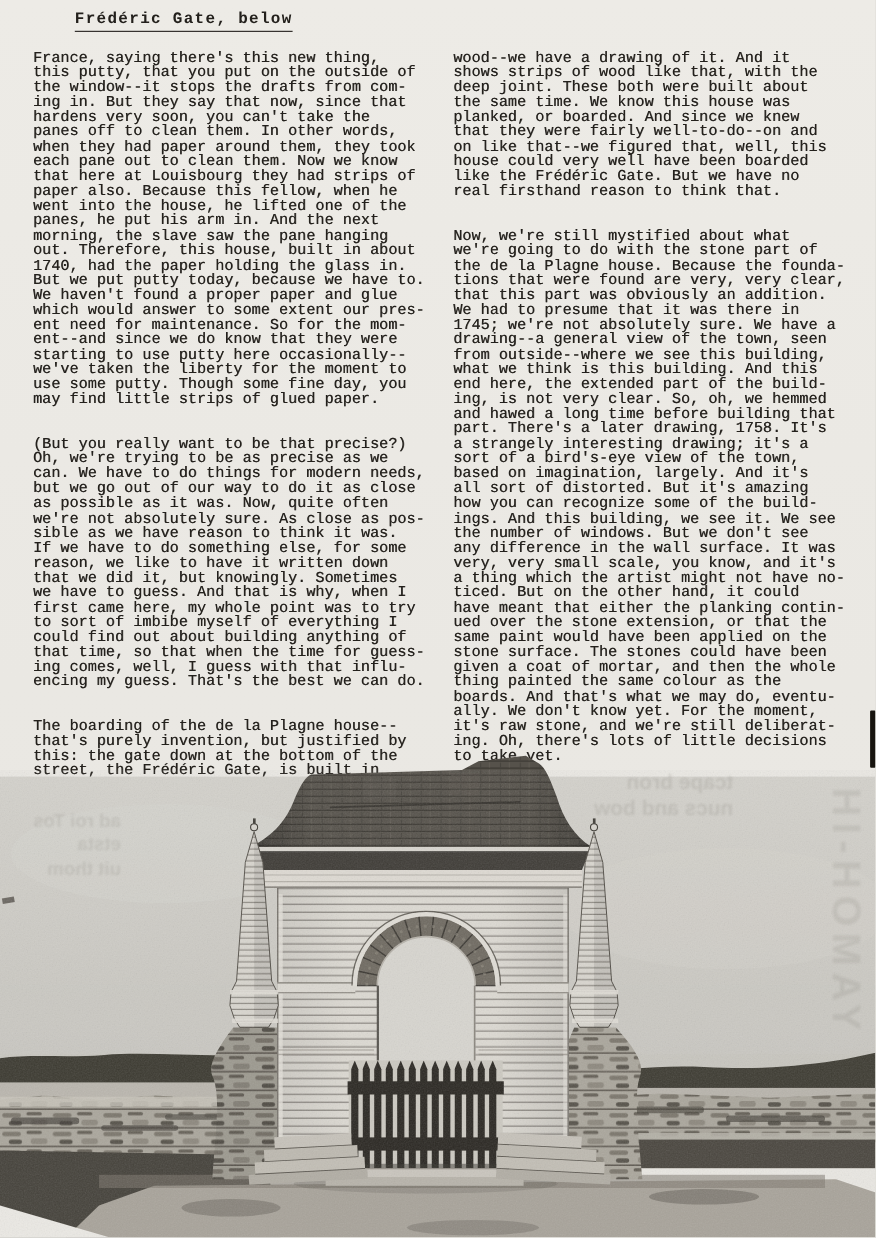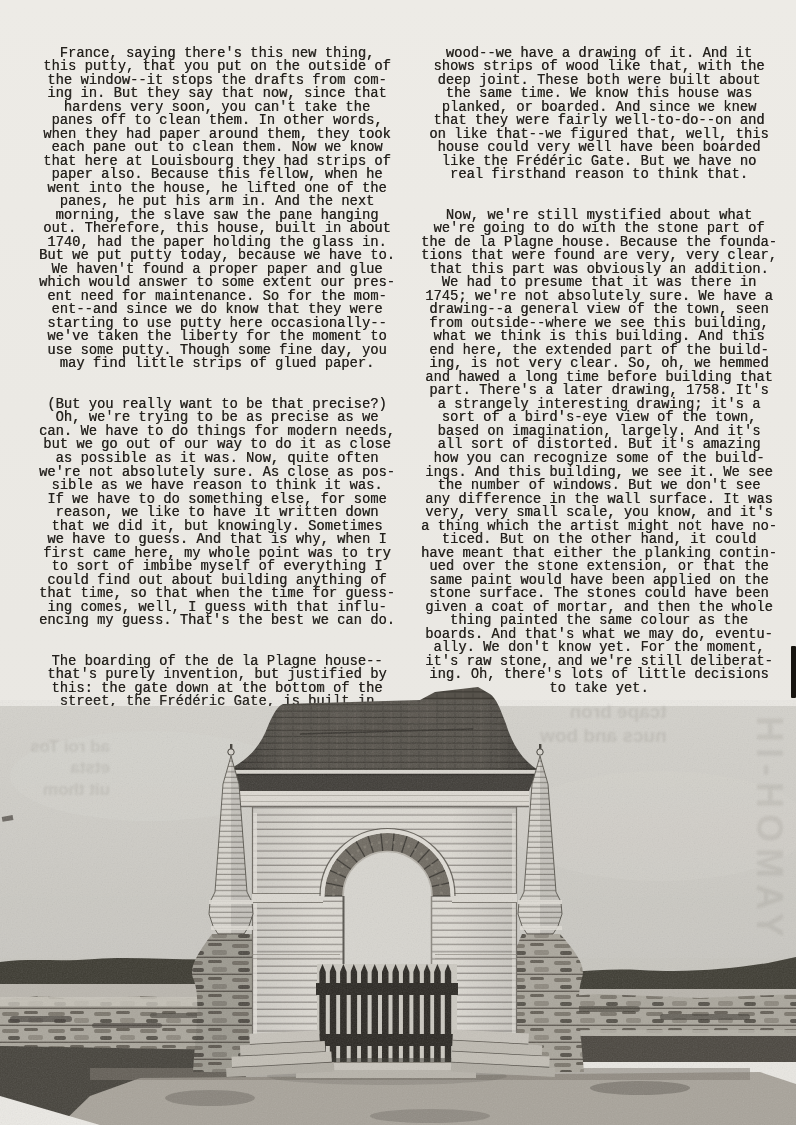--- a/index.html
+++ b/index.html
@@ -19,21 +19,21 @@
     white-space:nowrap;
   }
   .col {
     position:absolute; top:33px; width:374px;
     font-size:13.8px; line-height:13.52px;
     white-space:pre-line;
     text-shadow:0.4px 0 rgba(35,32,28,0.65);
   }
   .col-left  { left:30px; }
   .col-right { left:412px; }
-  .col p { margin:0 0 13.52px 0;text-align:center; }
+  .col p { margin:0 0 13.52px 0; }
   .u { text-underline-offset:2.5px; }
 
   .photo { position:absolute; left:0; top:686px; width:796px; height:439px; }
   .photo svg { display:block; }
 
   .ghost {
     position:absolute; font-family:"Liberation Sans", sans-serif; font-weight:bold;
     color:#57534a; transform:scaleX(-1); filter:blur(0.9px);
     white-space:pre-line; line-height:1.25; pointer-events:none;
   }
@@ -46,20 +46,21 @@
   .edge-mark {
     position:absolute; right:0; top:646px; width:5px; height:52px;
     background:#17140f; border-radius:1px;
   }
 </style>
 </head>
 <body>
 
 <div class="page">
 
+  <h1 class="heading">Frédéric Gate, below</h1>
 
   <div class="col col-left">
     <p>France, saying there's this new thing,
 this putty, that you put on the outside of
 the window--it stops the drafts from com-
 ing in. But they say that now, since that
 hardens very soon, you can't take the
 panes off to clean them. In other words,
 when they had paper around them, they took
 each pane out to clean them. Now we know

